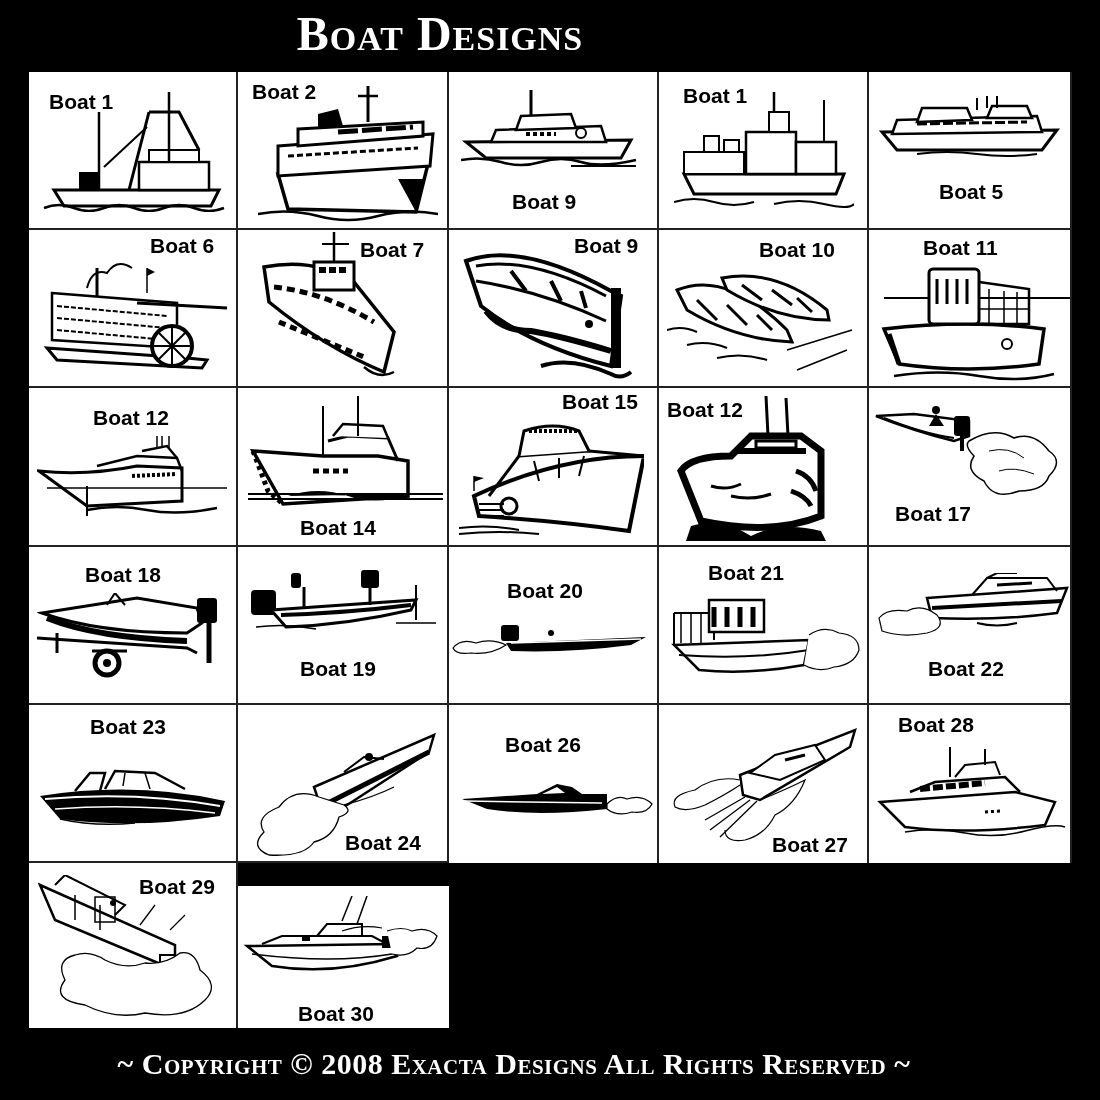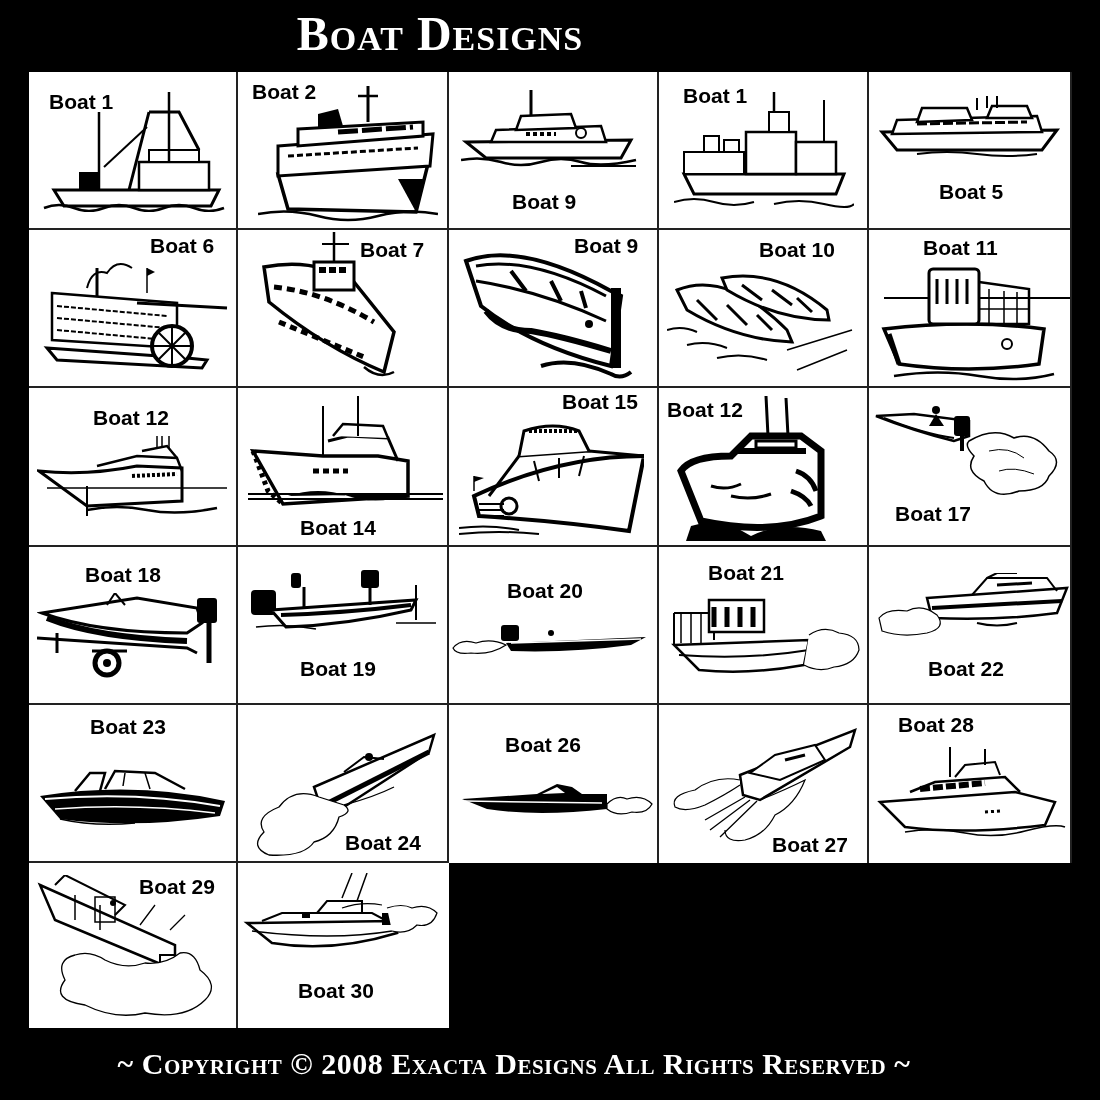--- a/index.html
+++ b/index.html
@@ -12,21 +12,21 @@
   .grid {
     position:absolute; left:29px; top:72px; width:1043px; height:679px;
     background:#fff; display:grid;
     grid-template-columns: 209px 211px 210px 210px 203px;
     grid-template-rows: 158px 158px 159px 158px 158px 165px;
   }
   .cell {
     position:relative; border-right:2px solid #222; border-bottom:2px solid #222;
     box-sizing:border-box; overflow:hidden; background:#fff;
   }
-  .cell.lastcol { border-right:none; }
+  .cell.lastcol { border-right:none;margin-top:23px; }
   .cell.lastrow { border-bottom:none; }
   .label {
     position:absolute; font-weight:bold; font-size:21px; color:#000; white-space:nowrap; line-height:24px;
   }
   .boat { position:absolute; }
   .footer {
     position:absolute; left:0; top:1044px; width:1028px; text-align:center;
     color:#fff; font-family:"Liberation Serif", serif; font-weight:bold;
     font-size:30px; font-variant:small-caps; line-height:40px; letter-spacing:0.5px;
   }

